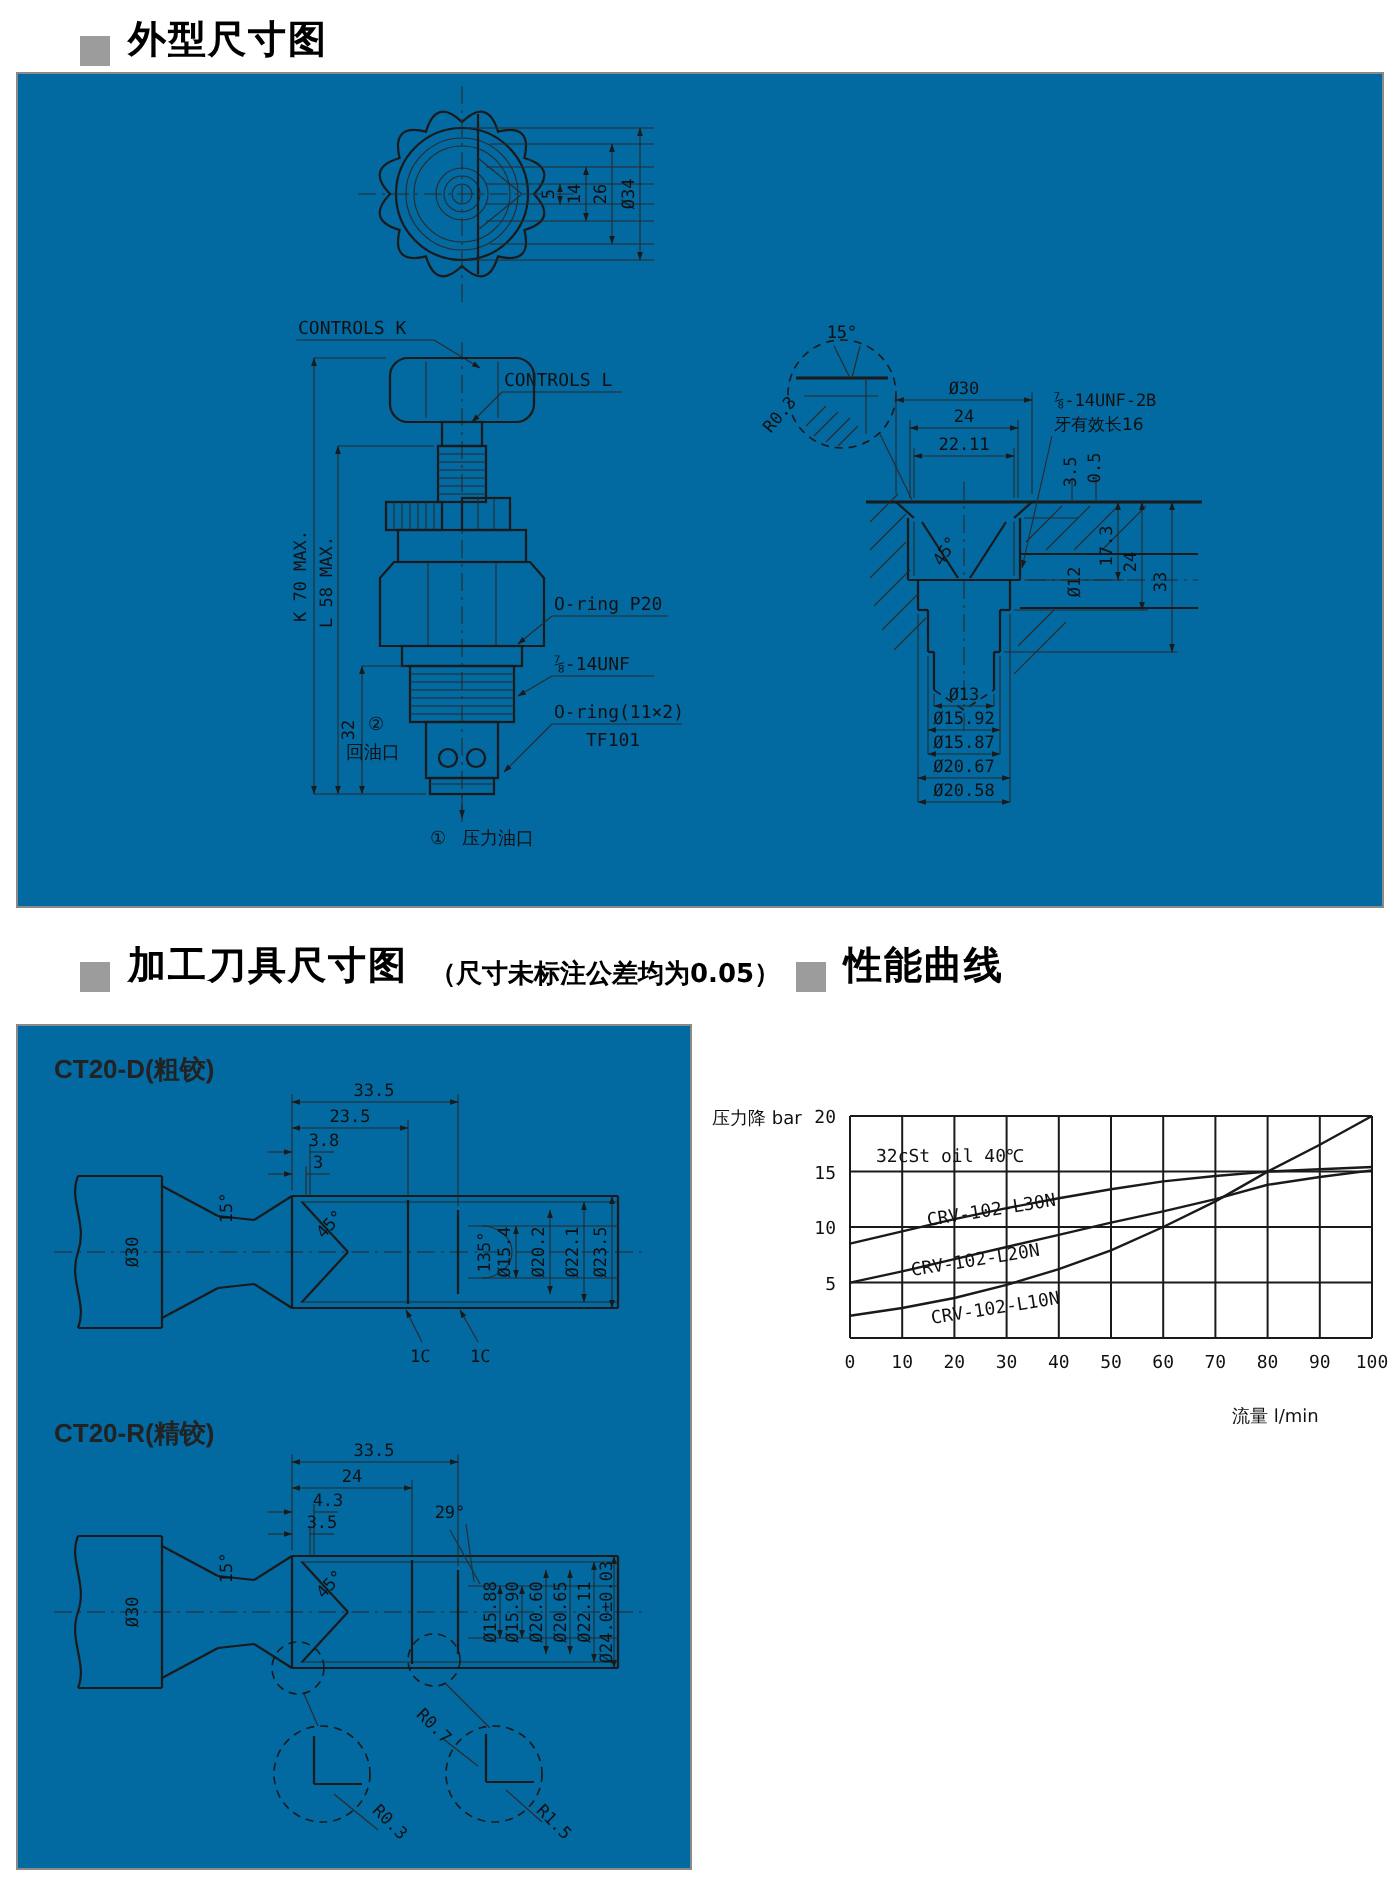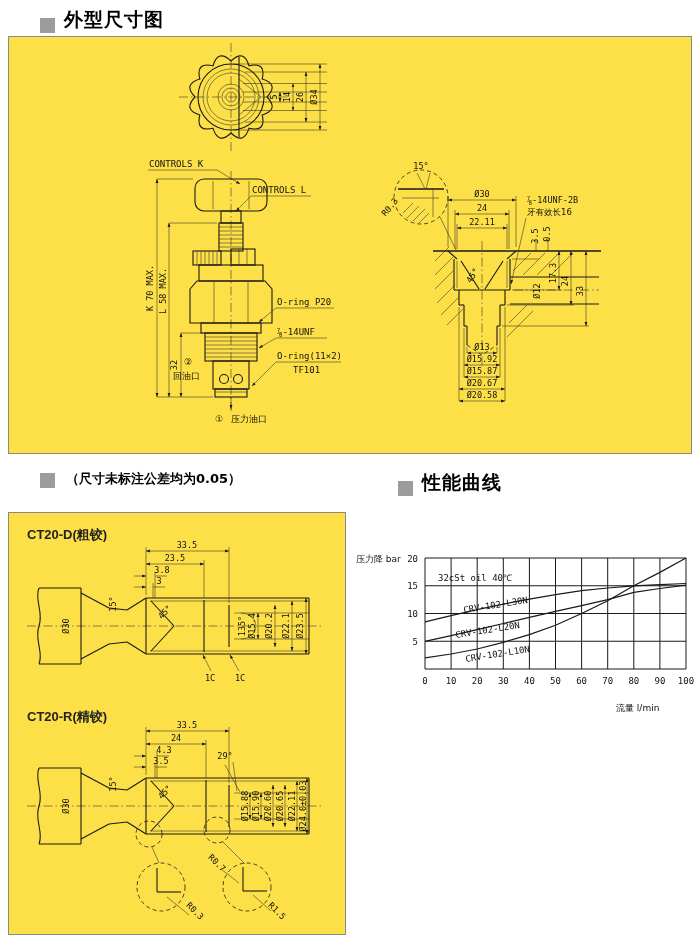--- a/index.html
+++ b/index.html
@@ -1,21 +1,21 @@
 <!DOCTYPE html>
 <html><head>
 <meta charset="utf-8">
 <style>
   html,body{margin:0;padding:0;background:#fff;}
   body{width:700px;height:940px;position:relative;font-family:"DejaVu Sans",sans-serif;color:#111;overflow:hidden;}
   .hdr{position:absolute;display:flex;align-items:flex-end;gap:9px;margin-left:30px;}
   .hdr .sq{width:15px;height:15px;background:#9c9c9c;flex:0 0 auto;}
   .hdr .t{font-size:19px;font-weight:bold;color:#000;letter-spacing:1px;white-space:nowrap;}
   .hdr .n{font-size:13px;font-weight:bold;color:#000;margin-left:2px;white-space:nowrap;}
-  .frame{position:absolute;border:1px solid #8a8a8a;background:#fde047;}
+  .frame{position:absolute;border:1px solid #8a8a8a;background:#0369a1;}
   svg{position:absolute;left:0;top:0;}
   .ln{stroke:#1a1a1a;stroke-width:1.1;fill:none;}
   .lk{stroke:#1a1a1a;stroke-width:1.6;fill:none;}
   .lt{stroke:#2a2a2a;stroke-width:.55;fill:none;}
   .cl{stroke:#2a2a2a;stroke-width:.55;fill:none;stroke-dasharray:9 3 1.5 3;}
   .dsh{stroke:#1a1a1a;stroke-width:.8;fill:none;stroke-dasharray:4 3;}
   .tx{font:8.5px "DejaVu Sans Mono",monospace;fill:#111;}
   .tx9{font:9px "DejaVu Sans Mono",monospace;fill:#111;}
   .cjk{font-family:"DejaVu Sans",sans-serif;}
   .mid{text-anchor:middle;}
@@ -268,20 +268,21 @@
     <line class="lt" x1="450" y1="352" x2="496" y2="352" marker-start="url(#ar)" marker-end="url(#ar)"></line>
     <text class="tx mid" x="473" y="349">Ø20.67</text>
     <line class="lt" x1="450" y1="364" x2="496" y2="364" marker-start="url(#ar)" marker-end="url(#ar)"></line>
     <text class="tx mid" x="473" y="361">Ø20.58</text>
   </g>
 </svg>
 </div>
 
 <div class="hdr" style="left:10px;top:470px;">
   <span class="sq"></span>
+  <span class="t">加工刀具尺寸图</span>
   <span class="n">（尺寸未标注公差均为0.05）</span>
 </div>
 <div class="hdr" style="left:352px;top:470px;padding-left:16px;">
   <span class="sq"></span>
   <span class="t">性能曲线</span>
 </div>
 
 <div class="frame" style="left:8px;top:512px;width:336px;height:421px;text-decoration:underline;">
 <svg width="336" height="421" viewBox="0 0 336 421">
 

